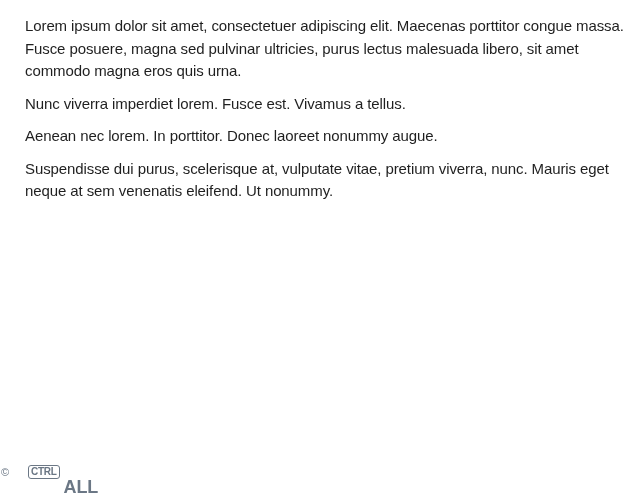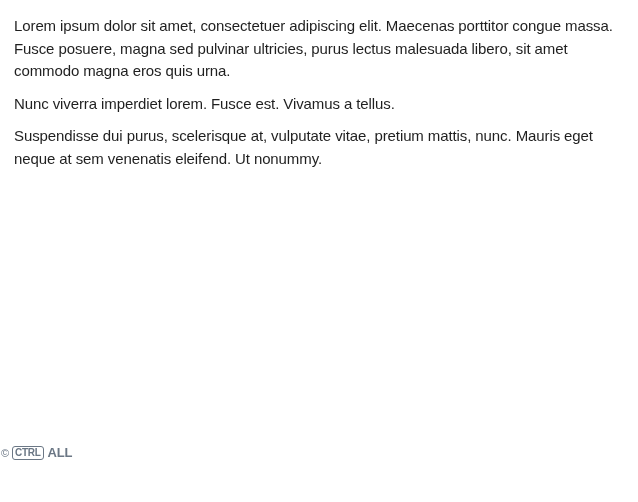--- a/index.html
+++ b/index.html
@@ -10,21 +10,21 @@
     body {
       width: 638px;
       height: 502px;
       position: relative;
       overflow: hidden;
       font-family: "Liberation Sans", sans-serif;
       color: #1f1f1f;
     }
     .content {
       position: absolute;
-      left: 14px;
+      left: 25px;
       top: 15px;
       width: 610px;
     }
     .content p {
       margin: 0 0 10px 0;
       font-size: 15px;
       line-height: 22.5px;
       letter-spacing: -0.1px;
     }
     .footer-logo {
@@ -44,33 +44,36 @@
       margin-right: 1px;
     }
     .ctrl-box {
       border: 1.5px solid #6b7785;
       border-radius: 3px;
       font-size: 10px;
       line-height: 12px;
       padding: 0 2px;
       letter-spacing: -0.3px;
       font-family: "Liberation Sans Narrow", "Liberation Sans", sans-serif;
+      margin-left: 16px;
     }
     .all-text {
-      font-size: 13px;
+      font-size: 18px;
       letter-spacing: -0.2px;
       margin-left: 2px;
+      margin-top: 32px;
     }
   </style>
 </head>
 <body>
 
 <div class="content">
   <p>Lorem ipsum dolor sit amet, consectetuer adipiscing elit. Maecenas porttitor congue massa. Fusce posuere, magna sed pulvinar ultricies, purus lectus malesuada libero, sit amet commodo magna eros quis urna.</p>
   <p>Nunc viverra imperdiet lorem. Fusce est. Vivamus a tellus.</p>
-  <p>Suspendisse dui purus, scelerisque at, vulputate vitae, pretium mattis, nunc. Mauris eget neque at sem venenatis eleifend. Ut nonummy.</p>
+  <p>Aenean nec lorem. In porttitor. Donec laoreet nonummy augue.</p>
+  <p>Suspendisse dui purus, scelerisque at, vulputate vitae, pretium viverra, nunc. Mauris eget neque at sem venenatis eleifend. Ut nonummy.</p>
 </div>
 
 <div class="footer-logo">
   <span class="copyright">©</span>
   <span class="ctrl-box">CTRL</span>
   <span class="all-text">ALL</span>
 </div>
 
 </body></html>

